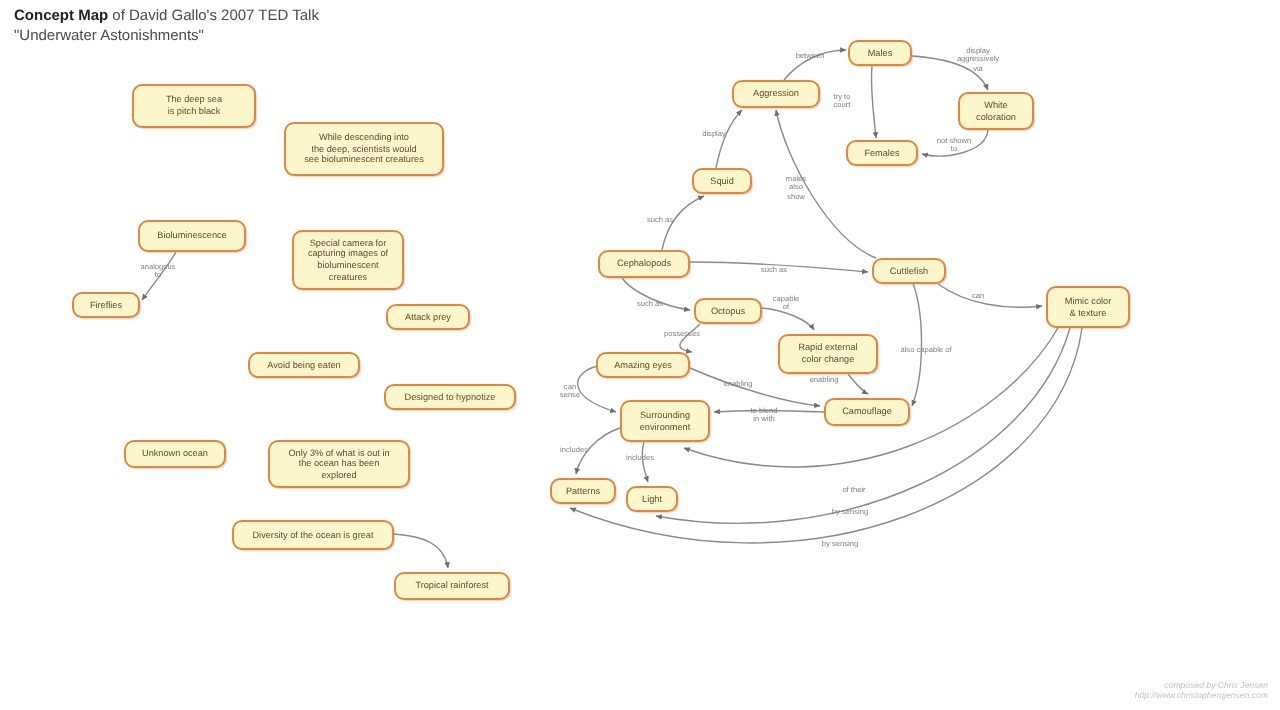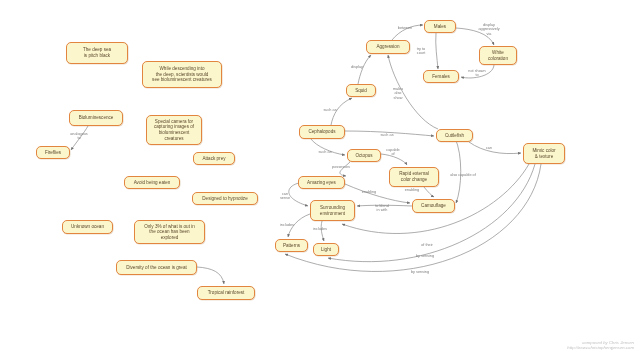--- a/index.html
+++ b/index.html
@@ -70,20 +70,22 @@
     line-height: 5.6px;
     color: #c2c2c2;
     font-style: italic;
   }
 </style>
 </head>
 <body>
 
 <div id="canvas">
 
+  <div id="title"><span class="strong">Concept Map</span><span> of David Gallo's 2007 TED Talk</span>
+<span>"Underwater Astonishments"</span></div>
 
   <svg id="edge-layer" viewBox="0 0 640 355" xmlns="http://www.w3.org/2000/svg">
     <defs>
       <marker id="ah" markerWidth="5" markerHeight="5" refX="4.2" refY="2" orient="auto">
         <path d="M0,0 L4.4,2 L0,4 z" fill="#6f6f6f"></path>
       </marker>
     </defs>
     <g fill="none" stroke="#8a8a8a" stroke-width="0.7" marker-end="url(#ah)">
       <path d="M88,126 C84,133 78,140 71,150"></path>
       <path d="M392,40 C400,30 412,25 423,25"></path>

